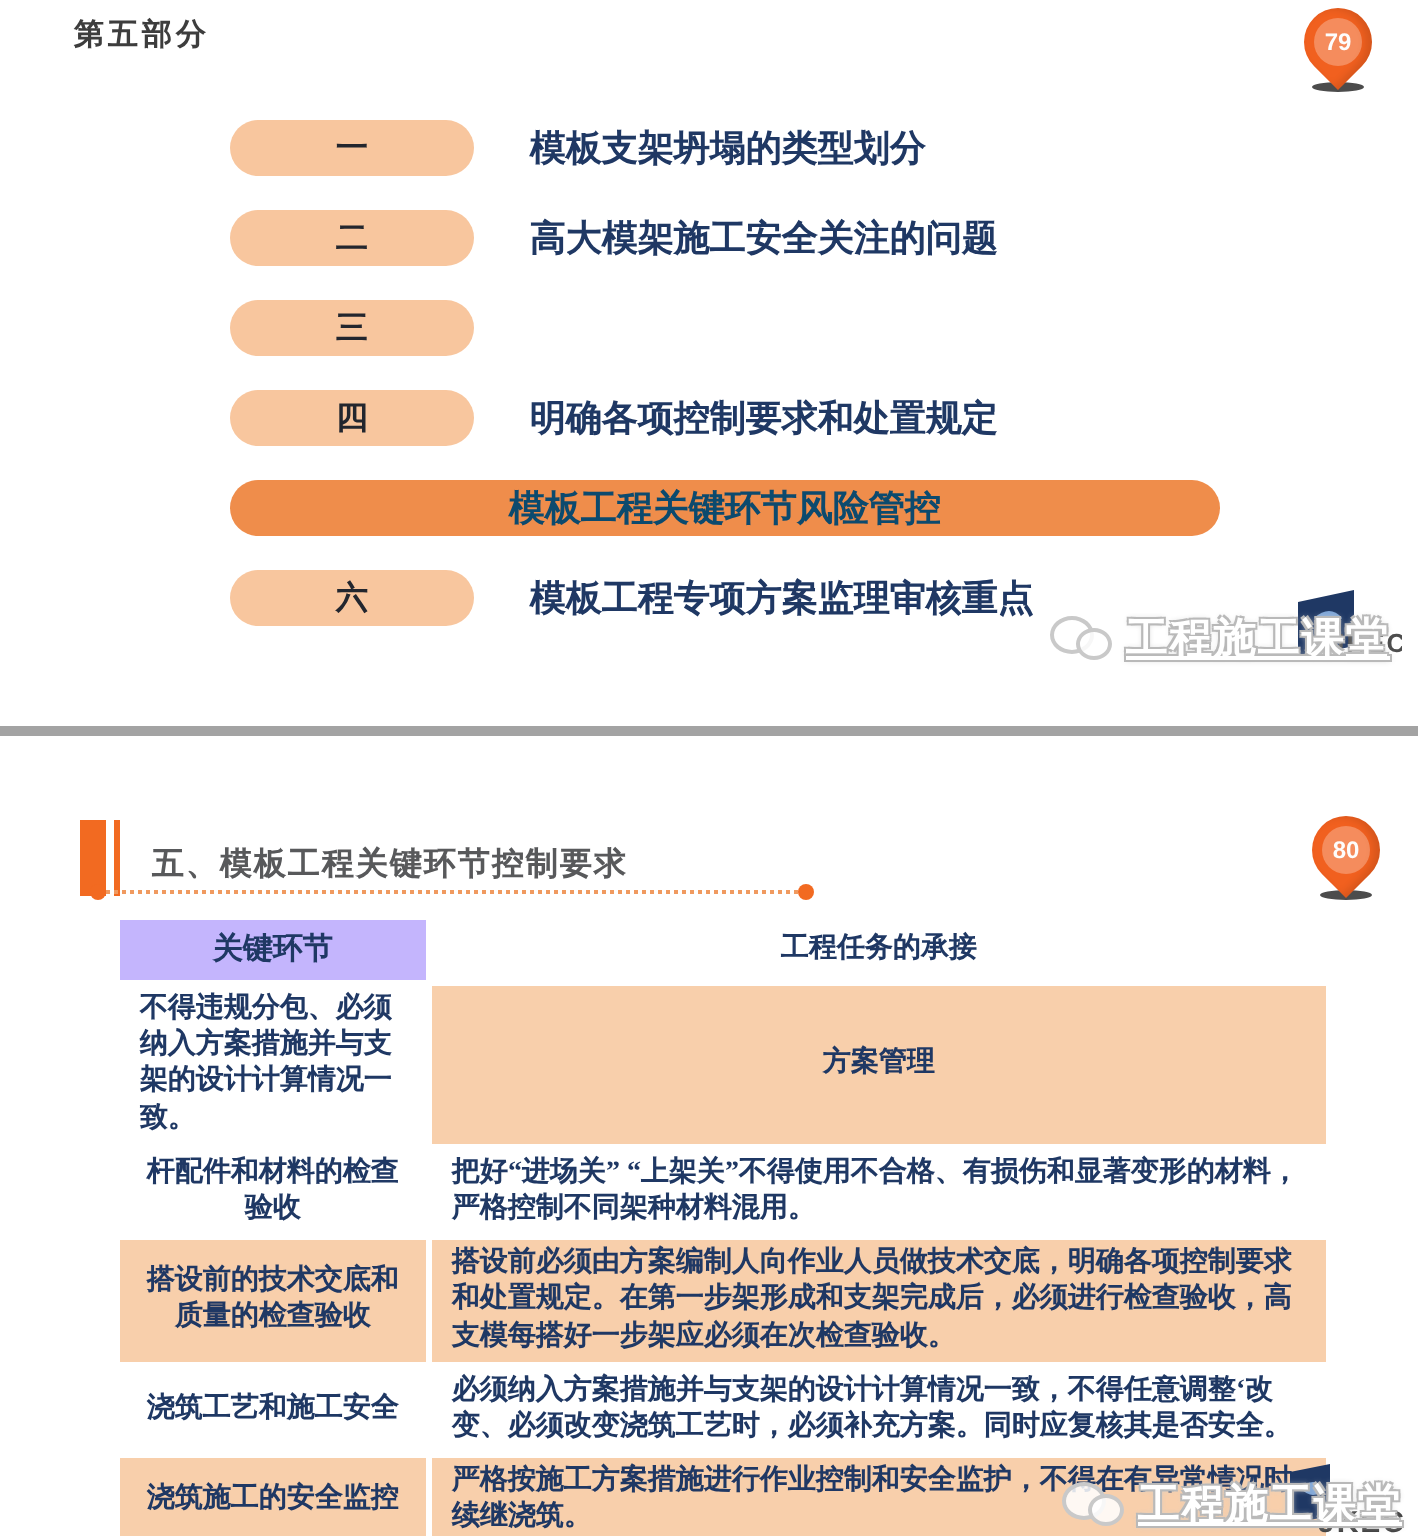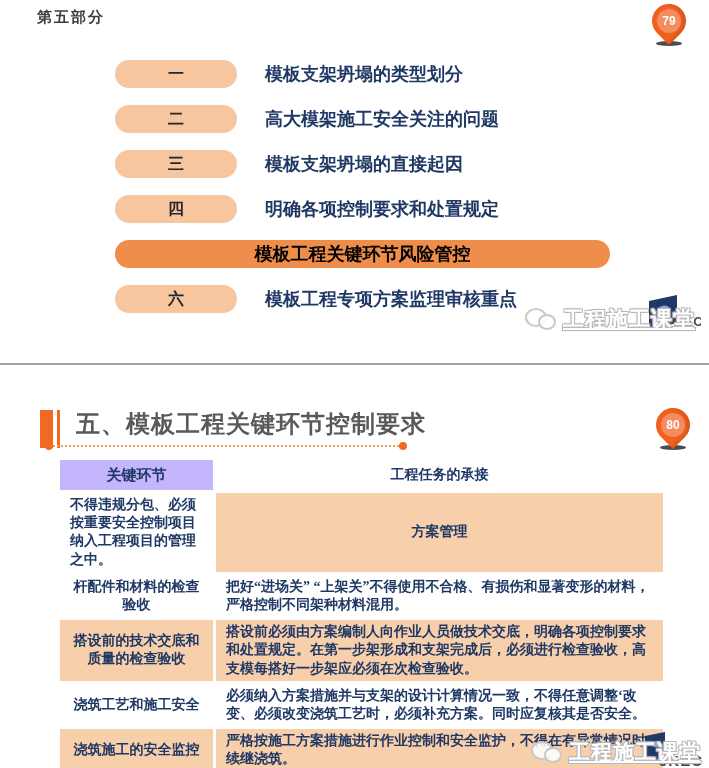--- a/index.html
+++ b/index.html
@@ -30,37 +30,37 @@
     white-space:nowrap;
     text-decoration:underline;
   }
   .wechat{position:relative;width:34px;height:26px;margin-right:4px;}
   .wechat .b1,.wechat .b2{
     position:absolute;border:2px solid #c9c9c9;background:rgba(255,255,255,.85);border-radius:50% 50% 50% 50%;
   }
   .wechat .b1{width:18px;height:15px;left:0;top:2px;}
   .wechat .b2{width:14px;height:12px;left:13px;top:8px;}
   
-  .slide1{position:absolute;left:0;top:0;width:709px;height:363px;border-bottom:2px solid #a3a3a3;}
+  .slide1{position:absolute;left:0;top:0;width:709px;height:363px;border-bottom:5px solid #a3a3a3;}
   .section-label{position:absolute;left:37px;top:8px;font-size:15px;font-weight:bold;color:#3d3d3d;letter-spacing:2px;}
   .menu{position:absolute;left:115px;top:60px;width:495px;}
   .menu-row{display:flex;align-items:center;height:28px;margin-bottom:17px;}
   .pill{
     width:122px;height:28px;border-radius:14px;background:#f8c69e;
     display:flex;align-items:center;justify-content:center;flex:0 0 auto;
     color:#23262e;font-size:16px;font-weight:bold;
   }
   .menu-label{margin-left:28px;color:#1f3864;font-size:18px;font-weight:bold;white-space:nowrap;}
   .menu-row.highlight{background:#ef8d4b;border-radius:14px;justify-content:center;}
-  .menu-row.highlight .menu-label{margin-left:0;color:#000000;}
+  .menu-row.highlight .menu-label{margin-left:0;color:#0c4a6e;}
   
   .slide2{position:absolute;left:0;top:396px;width:709px;height:372px;}
   .accent-thick{position:absolute;left:40px;top:14px;width:13px;height:38px;background:#f26a21;}
   .accent-thin{position:absolute;left:57px;top:14px;width:3px;height:38px;background:#f26a21;}
-  .slide2-title{position:absolute;left:76px;top:12px;font-size:24px;font-weight:bold;color:#58595b;letter-spacing:1px;}
+  .slide2-title{position:absolute;left:76px;top:26px;font-size:16px;font-weight:bold;color:#58595b;letter-spacing:1px;}
   .dotline{position:absolute;left:50px;top:49px;width:352px;border-bottom:2px dotted #f09a60;}
   .dotline .d1,.dotline .d2{position:absolute;width:8px;height:8px;border-radius:50%;background:#f26a21;top:-3px;}
   .dotline .d1{left:-5px;}
   .dotline .d2{right:-5px;}
   
   .ctable{
     position:absolute;left:60px;top:64px;width:603px;
     display:grid;grid-template-columns:153px 1fr;gap:3px;background:#fff;
     font-family:"Liberation Serif",serif;color:#1f3864;
   }
@@ -93,21 +93,20 @@
       <div class="menu-row">
         <div class="pill">一</div>
         <div class="menu-label">模板支架坍塌的类型划分</div>
       </div>
       <div class="menu-row">
         <div class="pill">二</div>
         <div class="menu-label">高大模架施工安全关注的问题</div>
       </div>
       <div class="menu-row">
         <div class="pill">三</div>
-        <div class="menu-label">模板支架坍塌的直接起因</div>
       </div>
       <div class="menu-row">
         <div class="pill">四</div>
         <div class="menu-label">明确各项控制要求和处置规定</div>
       </div>
       <div class="menu-row highlight">
         <div class="menu-label">模板工程关键环节风险管控</div>
       </div>
       <div class="menu-row">
         <div class="pill">六</div>
@@ -146,21 +145,21 @@
       <div class="pin">
         <div class="pin-num">80</div>
       </div>
       <div class="pin-shadow"></div>
     </div>
 
     <div class="ctable">
       <div class="cell hcell">关键环节</div>
 
       <div class="cell kcell row-white">工程任务的承接</div>
-      <div class="cell vcell row-white">不得违规分包、必须按重要安全控制项目纳入工程项目的管理之中。</div>
+      <div class="cell vcell row-white">不得违规分包、必须纳入方案措施并与支架的设计计算情况一致。</div>
 
       <div class="cell kcell row-peach">方案管理</div>
 
       <div class="cell kcell row-white">杆配件和材料的检查验收</div>
       <div class="cell vcell row-white">把好“进场关” “上架关”不得使用不合格、有损伤和显著变形的材料，严格控制不同架种材料混用。</div>
 
       <div class="cell kcell row-peach">搭设前的技术交底和质量的检查验收</div>
       <div class="cell vcell row-peach">搭设前必须由方案编制人向作业人员做技术交底，明确各项控制要求和处置规定。在第一步架形成和支架完成后，必须进行检查验收，高支模每搭好一步架应必须在次检查验收。</div>
 
       <div class="cell kcell row-white">浇筑工艺和施工安全</div>

